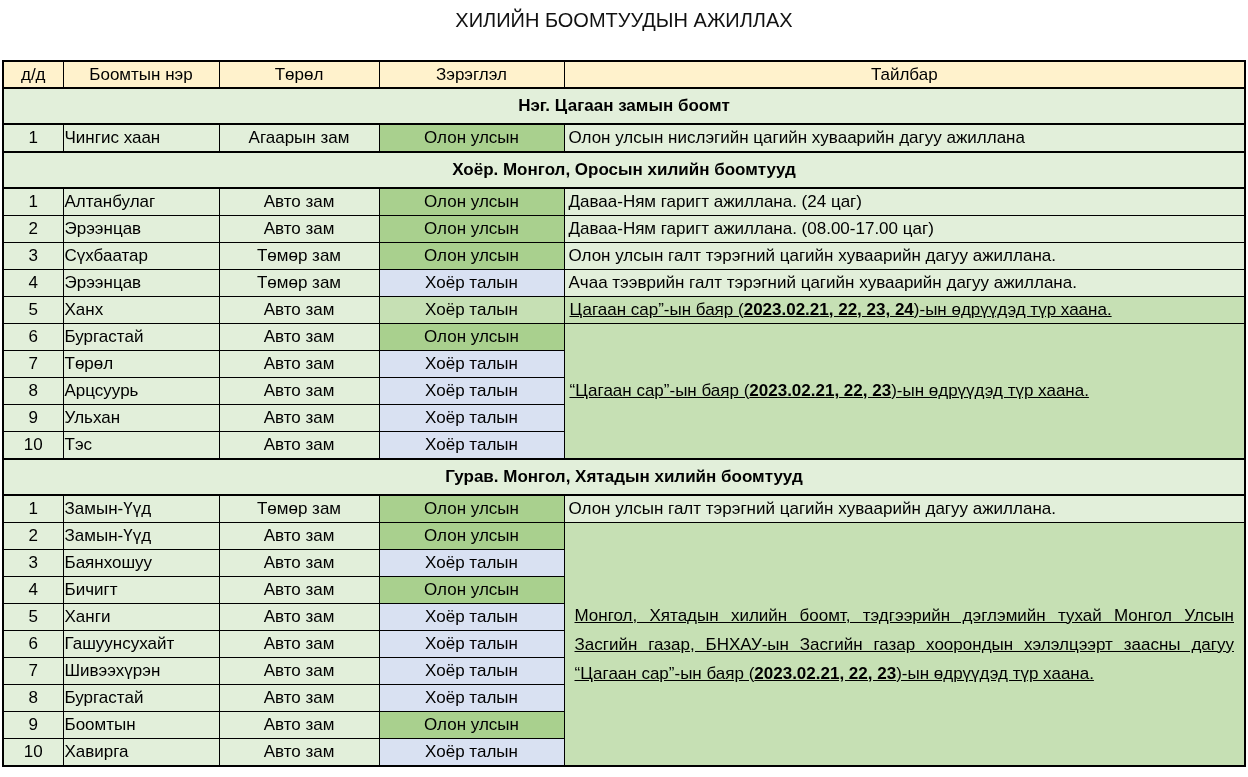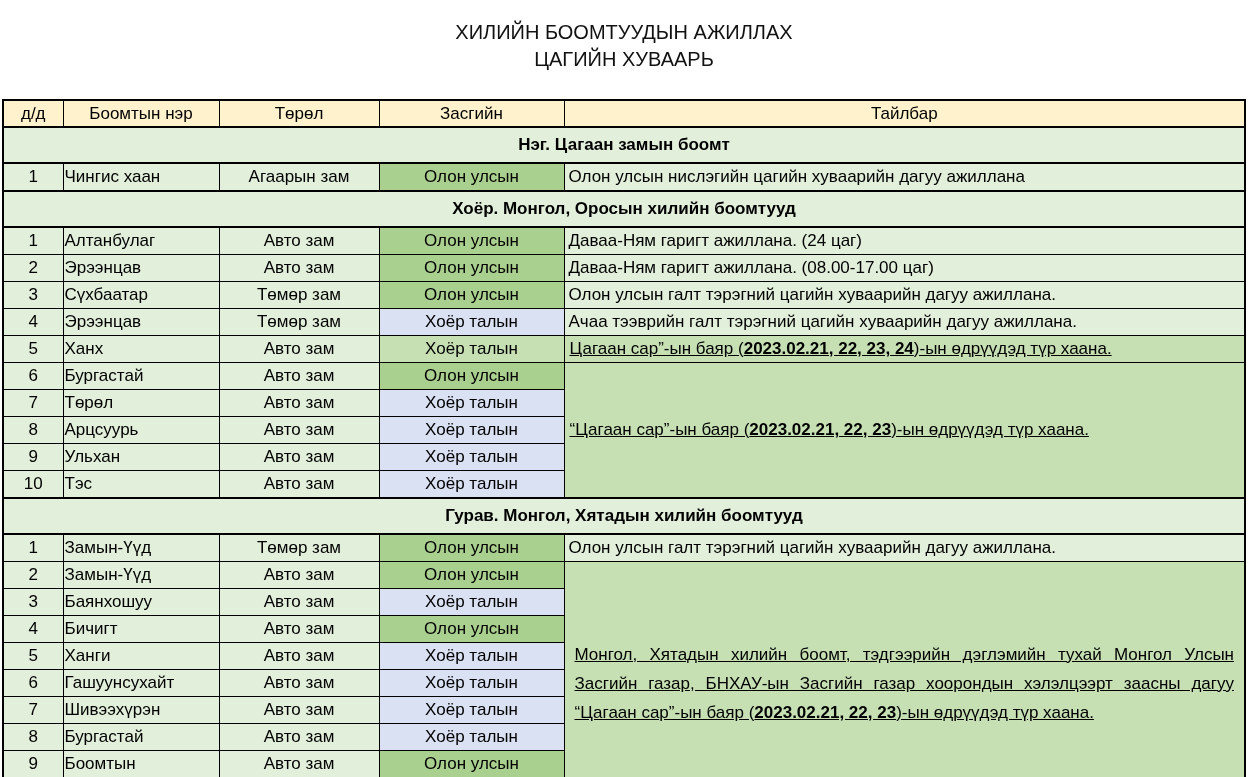--- a/index.html
+++ b/index.html
@@ -4,21 +4,21 @@
 <style>
   html, body {
     margin: 0; padding: 0;
     width: 1248px; height: 777px;
     overflow: hidden;
     background: #ffffff;
     font-family: "Liberation Sans", sans-serif;
     color: #000;
   }
   .page-title {
-    padding-top: 19px;
+    padding-top: 7px;
     text-align: center;
     font-size: 20px;
     line-height: 27px;
     color: #111;
   }
   table.schedule {
     margin: 26px 2px 0 2px;
     width: 1244px;
     table-layout: fixed;
     border-collapse: collapse;
@@ -54,37 +54,36 @@
   td.align-left    { text-align: left; padding-left: 5px; }
   td.align-justify { text-align: justify; padding: 0 10px; line-height: 29px; }
   td.align-center  { text-align: left; }
   .b { font-weight: bold; }
 </style>
 </head>
 <body>
 
 <div class="page-title">
   <div>ХИЛИЙН БООМТУУДЫН АЖИЛЛАХ</div>
-  <div>ЦАГИЙН ХУВААРЬ</div>
 </div>
 
 <table class="schedule">
   <colgroup>
     <col style="width:60px">
       <col style="width:156px">
       <col style="width:160px">
       <col style="width:185px">
       <col>
   </colgroup>
   <thead>
     <tr class="col-header">
       <td>д/д</td>
       <td>Боомтын нэр</td>
       <td>Төрөл</td>
-      <td>Засгийн</td>
+      <td>Зэрэглэл</td>
       <td>Тайлбар</td>
     </tr>
   </thead>
   <tbody>
       <tr>
         <td colspan="5" class="section-heading">Нэг. Цагаан замын боомт</td>
       </tr>
       <tr>
         <td class="cell-num">1</td>
         <td class="cell-name">Чингис хаан</td>

